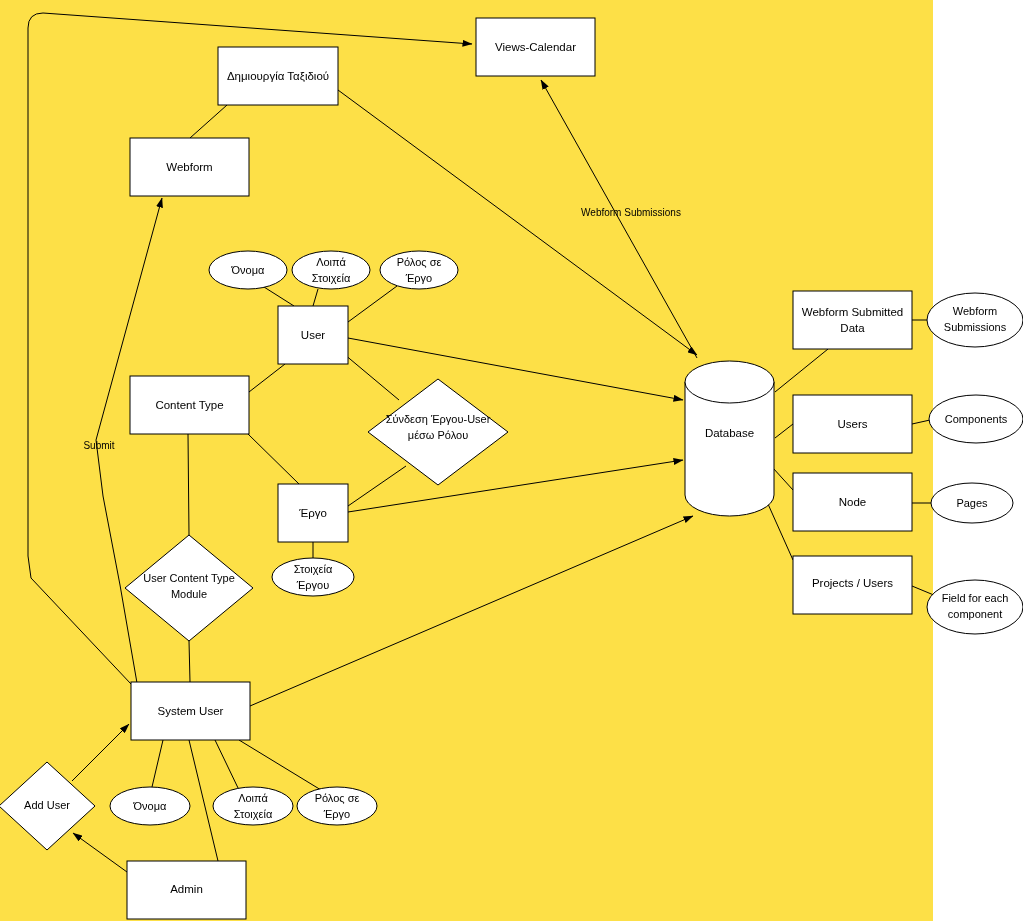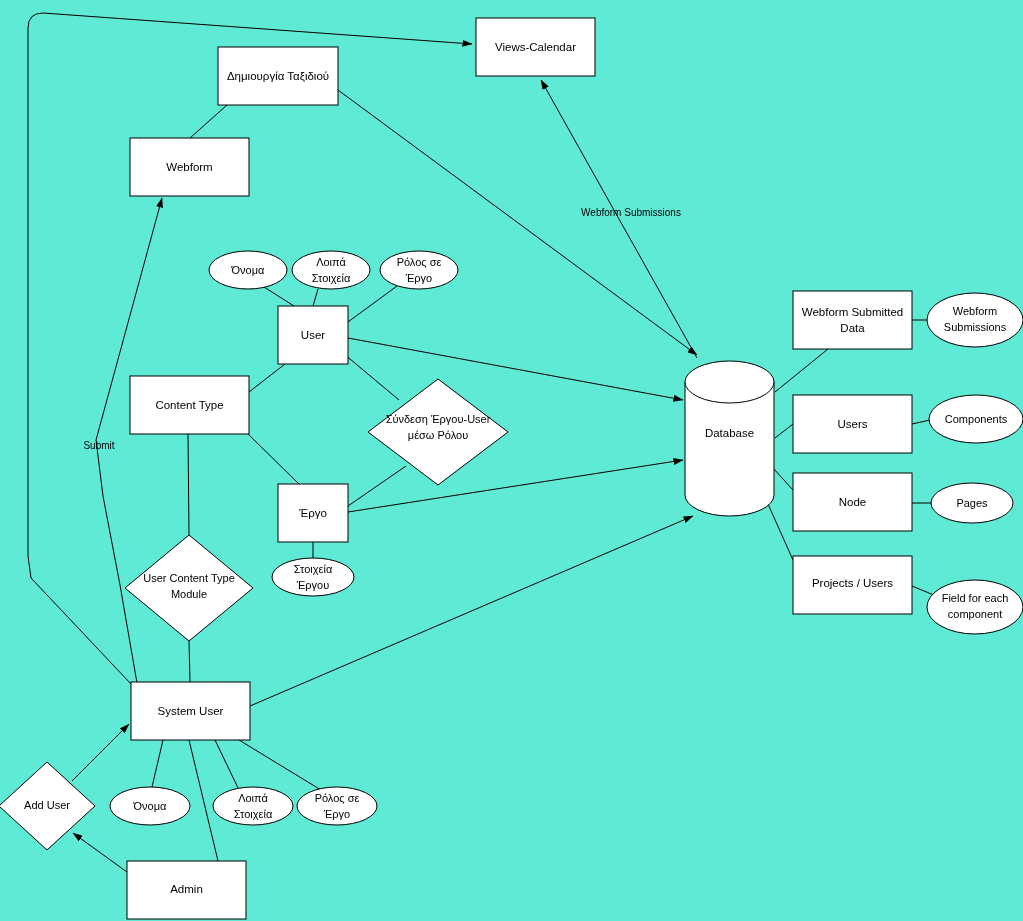--- a/index.html
+++ b/index.html
@@ -8,23 +8,23 @@
     background: #ffffff;
   }
   body {
     width: 1023px;
     height: 921px;
     overflow: hidden;
     font-family: "Liberation Sans", sans-serif;
   }
   #diagram-root {
     position: relative;
-    width: 1023px;
+    width: 933px;
     height: 921px;
-    background: #5eead4;
+    background: #fde047;
   }
   svg#diagram {
     display: block;
     width: 1023px;
     height: 921px;
   }
   .shape-outline {
     fill: #ffffff;
     stroke: #000000;
     stroke-width: 1;

